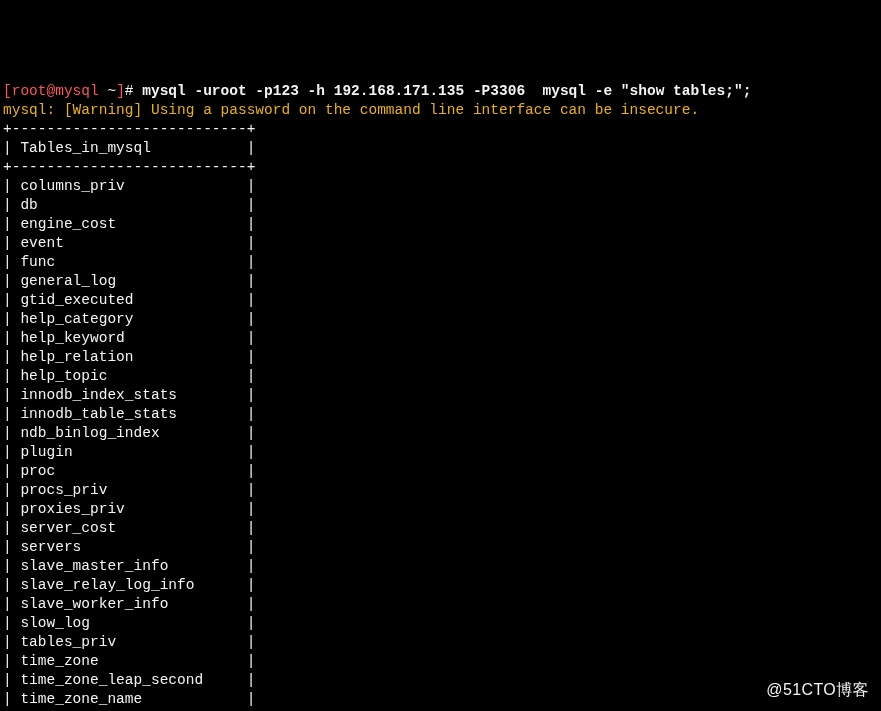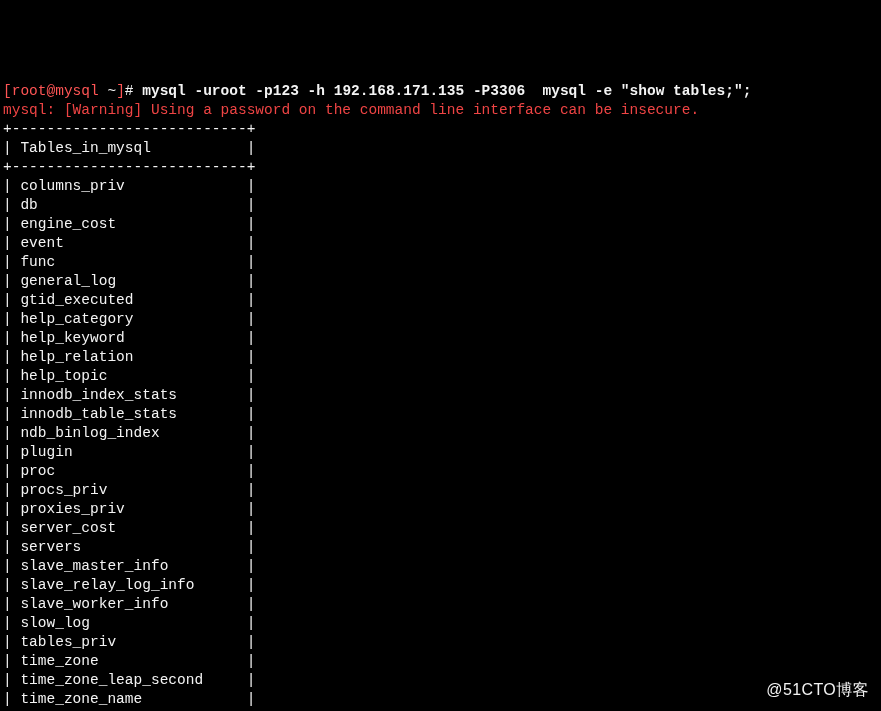--- a/index.html
+++ b/index.html
@@ -17,21 +17,21 @@
       width: 881px;
       height: 711px;
       overflow: hidden;
       position: relative;
       white-space: pre;
     }
     .prompt-user { color: #ff5555; }
     .prompt-path { color: #f4f4f4; }
     .prompt-hash { color: #f4f4f4; }
     .cmd-text { color: #f4f4f4; font-weight: bold; }
-    .warn { color: #ef4444; }
+    .warn { color: #eab308; }
     .table-line { color: #f4f4f4; }
     .watermark {
       position: absolute;
       right: 12px;
       bottom: 12px;
       color: #ffffff;
       font-family: Arial, "Microsoft YaHei", sans-serif;
       font-size: 16px;
       opacity: 0.95;
       letter-spacing: 0.4px;

